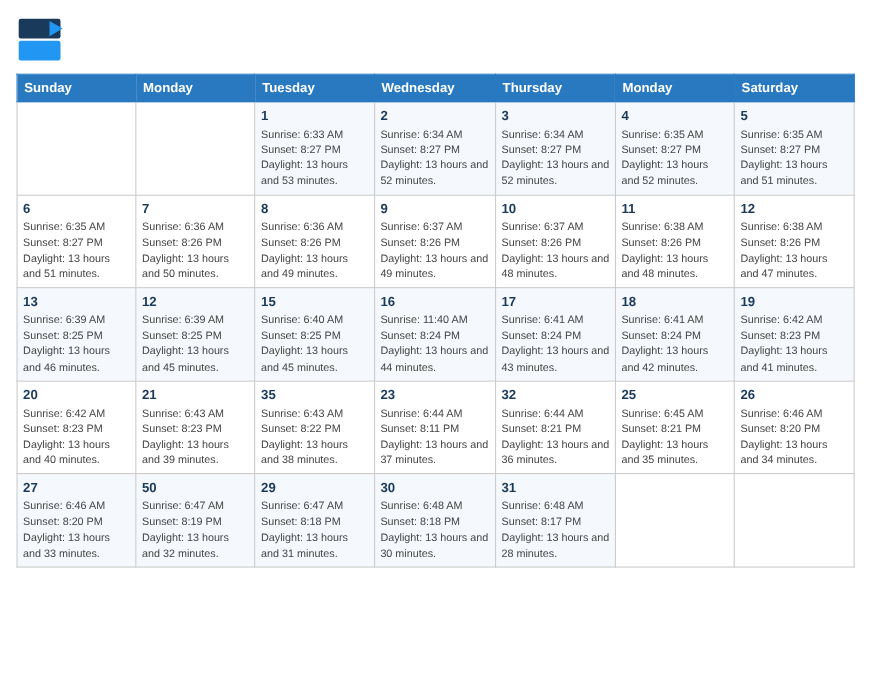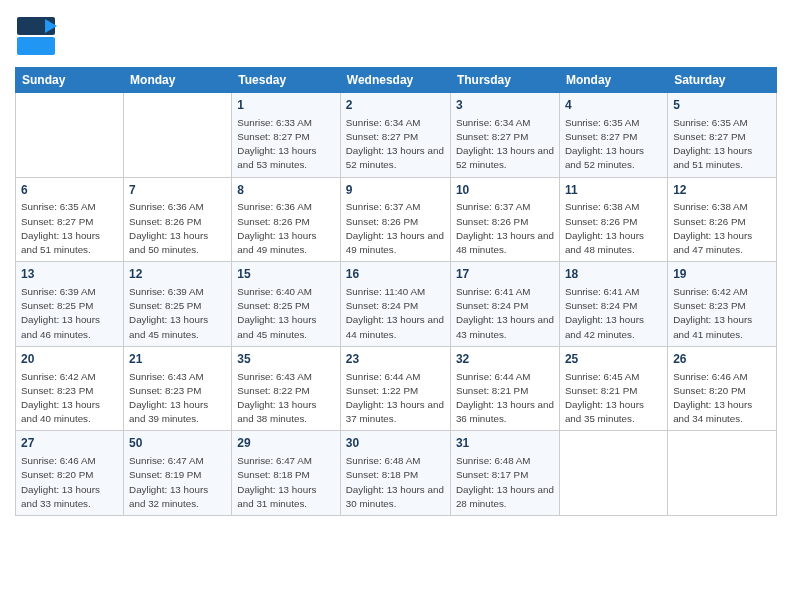--- a/index.html
+++ b/index.html
@@ -262,21 +262,21 @@
         </td>
         <td>
           <span class="day-num">35</span>
           <div class="cell-info">Sunrise: 6:43 AM
 Sunset: 8:22 PM
 Daylight: 13 hours and 38 minutes.</div>
         </td>
         <td>
           <span class="day-num">23</span>
           <div class="cell-info">Sunrise: 6:44 AM
-Sunset: 1:22 PM
+Sunset: 8:11 PM
 Daylight: 13 hours and 37 minutes.</div>
         </td>
         <td>
           <span class="day-num">32</span>
           <div class="cell-info">Sunrise: 6:44 AM
 Sunset: 8:21 PM
 Daylight: 13 hours and 36 minutes.</div>
         </td>
         <td>
           <span class="day-num">25</span>

